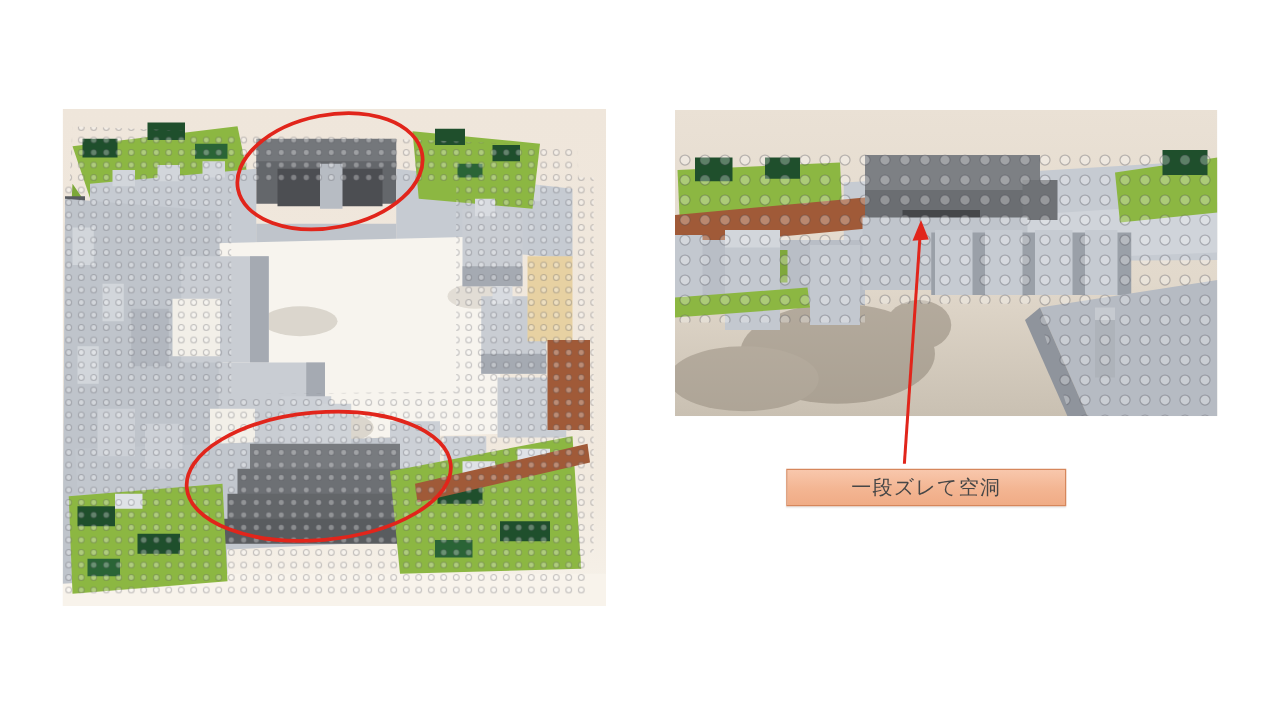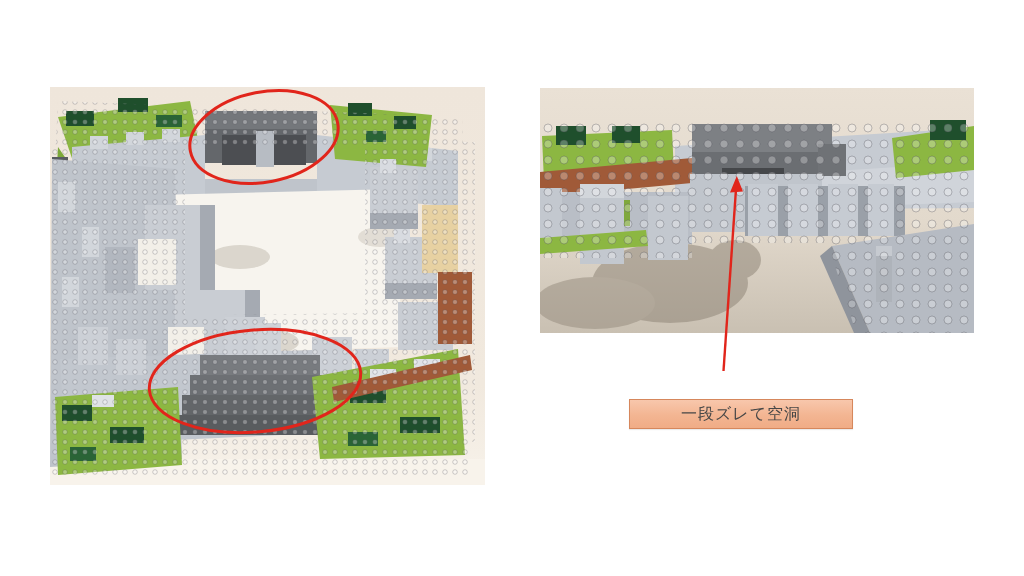--- a/index.html
+++ b/index.html
@@ -11,21 +11,20 @@
   .photo{position:absolute;overflow:hidden;}
   #photo-overview{left:50px;top:87px;width:435px;height:398px;}
   #photo-closeup{left:540px;top:88px;width:434px;height:245px;}
   #annotation-overlay{position:absolute;left:0;top:0;width:1024px;height:576px;pointer-events:none;}
   #callout-box{
     position:absolute;left:629px;top:375px;width:222px;height:28px;
     border:1px solid #d6875c;
     background:linear-gradient(180deg,#f8c7ac 0%,#f3b592 55%,#f0ac86 100%);
     display:flex;align-items:center;justify-content:center;
     box-shadow:0 1px 1px rgba(0,0,0,0.08);
-    margin-top:24px;
   }
   #callout-box span{
     font-size:16px;color:#474747;letter-spacing:1px;white-space:nowrap;
     font-family:"Liberation Sans","DejaVu Sans",sans-serif;
   }
 </style>
 </head>
 <body>
 
 <div class="photo" id="photo-overview">

